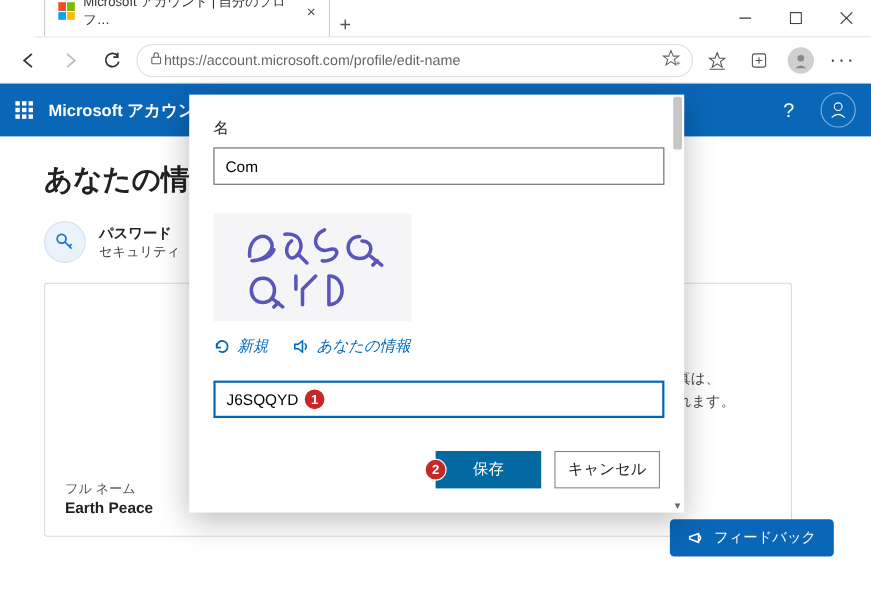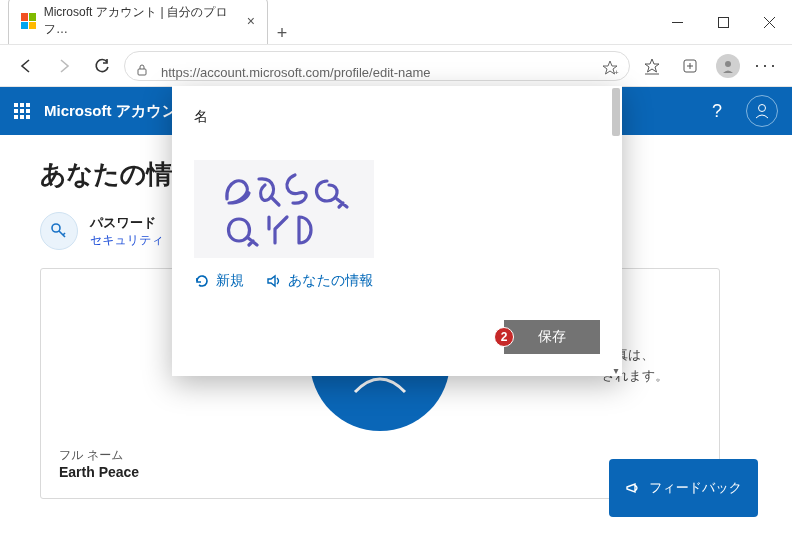--- a/index.html
+++ b/index.html
@@ -1,77 +1,77 @@
 <!DOCTYPE html>
 <html><head>
 <meta charset="utf-8">
 <style>
 * { box-sizing: border-box; margin: 0; padding: 0; font-family: "Segoe UI", "Yu Gothic UI", Meiryo, sans-serif; }
 body { width: 792px; height: 539px; overflow: hidden; background: #fff; position: relative; }
 
 
-.titlebar { height: 45px; display: flex; align-items: stretch; background: #fff; border-bottom: 1px solid #e5e5e5; }
+.titlebar { height: 34px; display: flex; align-items: stretch; background: #fff; border-bottom: 1px solid #e5e5e5; margin-left: 32px; }
 .tab-strip { display: flex; align-items: flex-end; padding-left: 8px; flex: 1; }
 .tab { display: flex; align-items: center; gap: 8px; padding: 6px 12px; background: #fff; border: 1px solid #ccc; border-bottom: none; border-radius: 6px 6px 0 0; max-width: 260px; font-size: 12px; color: #333; margin-top: 4px; }
 .tab .favicon { width: 16px; height: 16px; display: grid; grid-template-columns: 1fr 1fr; grid-template-rows: 1fr 1fr; gap: 1px; }
 .tab .favicon span:nth-child(1){background:#f25022;} .tab .favicon span:nth-child(2){background:#7fba00;}
 .tab .favicon span:nth-child(3){background:#00a4ef;} .tab .favicon span:nth-child(4){background:#ffb900;}
 .tab .close { color:#555; font-size:14px; margin-left:4px; }
 .newtab { width:28px; display:flex; align-items:center; justify-content:center; color:#555; font-size:18px; }
 .win-controls { display:flex; }
 .win-controls div { width:46px; display:flex; align-items:center; justify-content:center; color:#333; font-size:14px; }
 
 
 .toolbar { height: 42px; display:flex; align-items:center; gap:6px; padding:0 10px; border-bottom:1px solid #e5e5e5; }
 .tbtn { width:32px; height:32px; display:flex; align-items:center; justify-content:center; color:#555; border-radius:4px; }
 .tbtn.disabled { color:#bbb; }
-.urlbar { flex:1; height:30px; border:1px solid #ddd; border-radius:15px; display:flex; align-items:flex-end; padding:0 10px; gap:12px; color:#666; font-size:13px; }
+.urlbar { flex:1; height:30px; border:1px solid #ddd; border-radius:15px; display:flex; align-items:center; padding:0 10px; gap:0; color:#666; font-size:13px; }
 .urlbar .lock { color:#777; }
 .urlbar .star { margin-left:auto; color:#666; }
 .avatar-circle { width:24px; height:24px; border-radius:50%; background:#d0d0d0; display:flex; align-items:center; justify-content:center; }
 .dots { font-size:18px; letter-spacing:2px; color:#333; }
 
 
 .ms-header { height:48px; background:#0a66b7; color:#fff; display:flex; align-items:center; padding:0 14px; gap:14px; position:relative; }
 .waffle { display:grid; grid-template-columns:repeat(3,4px); grid-template-rows:repeat(3,4px); gap:2px; }
 .waffle span { background:#fff; }
 .ms-header .help { margin-left:auto; font-size:18px; }
 .ms-header .acct { width:32px; height:32px; border:1px solid #80b4df; border-radius:50%; display:flex; align-items:center; justify-content:center; margin-left:10px;}
 
 
 .page { padding:22px 40px; color:#222; position:relative; }
 .page h1 { font-size:26px; font-weight:600; margin-bottom:20px; }
 .pw-row { display:flex; align-items:center; gap:12px; margin-bottom:18px; }
 .key-badge { width:38px; height:38px; border-radius:50%; border:1px solid #cfe2f2; background:#eaf3fb; display:flex; align-items:center; justify-content:center; color:#1a73c7; }
 .pw-row .t1 { font-size:13px; font-weight:700; }
-.pw-row .t2 { font-size:12px; color:#1d4ed8; }
+.pw-row .t2 { font-size:12px; color:#404040; }
 .card { border:1px solid #d9d9d9; border-radius:3px; padding:18px; display:flex; flex-direction:column; gap:14px; width:680px; }
 .big-avatar { width:140px; height:140px; border-radius:50%; background:#0a66b7; display:flex; align-items:center; justify-content:center; margin:4px auto 2px; }
 .card .label { font-size:12px; color:#555; }
 .card .value { font-size:14px; font-weight:600; }
 .right-text { position:absolute; right:40px; top:210px; width:150px; font-size:13px; color:#444; line-height:1.6; }
 .edit-link { position:absolute; right:60px; bottom:18px; color:#0067b8; font-size:13px; }
-.feedback-pill { position:absolute; right:34px; bottom:4px; background:#0a66b7; color:#fff; padding:20px 16px; border-radius:4px; font-size:13px; display:flex; align-items:center; gap:8px; }
+.feedback-pill { position:absolute; right:34px; bottom:4px; background:#0a66b7; color:#fff; padding:8px 16px; border-radius:4px; font-size:13px; display:flex; align-items:center; gap:8px; }
 
 
 .scrim { position:absolute; inset:0; background:rgba(0,0,0,0); }
 .dialog { position:absolute; left:172px; top:86px; width:450px; background:#fff; box-shadow:0 8px 28px rgba(0,0,0,0.28); padding:22px 22px 22px 22px; }
 .dialog-scroll { position:absolute; right:0; top:0; bottom:0; width:12px; }
 .dialog-scroll .thumb { position:absolute; left:2px; right:2px; top:2px; height:48px; background:#c7c7c7; border-radius:2px; }
 .dialog-scroll .arrow { position:absolute; left:0; right:0; text-align:center; color:#666; font-size:10px; }
 .dialog-scroll .arrow.up { top:0; } .dialog-scroll .arrow.down { bottom:0; }
 .dlg-label { font-size:14px; color:#222; margin-bottom:8px; }
 .dlg-input { width:410px; height:34px; border:1px solid #666; padding:0 10px; font-size:14px; }
 .dlg-input.focus { border:2px solid #0067b8; }
 .captcha-img { width:180px; height:98px; background:#f5f5f7; display:flex; align-items:center; justify-content:center; margin-top:6px; }
-.captcha-links { display:flex; gap:22px; margin-top:14px; margin-bottom:22px; }
+.captcha-links { display:flex; gap:22px; margin-top:14px; margin-bottom:22px;font-style:italic; }
 .clink { color:#0067b8; font-size:14px; display:flex; align-items:center; gap:6px; }
 .btn-row { display:flex; gap:12px; justify-content:flex-end; margin-top:30px; }
 .btn { min-width:96px; height:34px; font-size:14px; display:flex; align-items:center; justify-content:center; }
-.btn.primary { background:#737373; color:#fff; border:none; }
+.btn.primary { background:#0369a1; color:#fff; border:none; }
 .btn.secondary { background:#fff; border:1px solid #888; color:#222; }
 
 
 .anno { position:absolute; width:20px; height:20px; border-radius:50%; background:#c62828; color:#fff; font-size:12px; font-weight:700; display:flex; align-items:center; justify-content:center; z-index:50; border:1px solid #fff; }
 </style>
 </head>
 <body>
 
 <div class="titlebar">
   <div class="tab-strip">
@@ -223,20 +223,21 @@
     <svg width="16" height="16">
         <path d="M2 7 L10 4 L10 12 L2 9 Z M10 5 Q14 8 10 11" fill="none" stroke="#fff" stroke-width="1.4"></path>
       </svg>
     <span>フィードバック</span>
   </div>
 </div>
 
 <div class="scrim"></div>
 <div class="dialog">
   <div class="dlg-label">名</div>
+  <input class="dlg-input" value="Com" style="">
   <div style="height:20px"></div>
   <div class="captcha-img">
     <svg width="170" height="92" viewBox="0 0 170 92">
       <g fill="none" stroke="#5a55b8" stroke-width="3.2" stroke-linecap="round" stroke-linejoin="round">
         <path d="M28 36 C26 18 44 12 48 24 C50 30 42 40 30 40 C40 40 48 36 50 30"></path>
         <path d="M60 16 C76 14 78 30 70 36 C62 42 58 28 66 22 M72 34 L80 42"></path>
         <path d="M96 12 C82 18 88 34 100 30 C112 26 108 42 94 40"></path>
         <path d="M128 18 C114 18 114 38 128 38 C140 38 142 22 130 22 M138 36 L148 44 M144 40 L140 44"></path>
         <path d="M40 78 C26 78 26 56 40 56 C54 56 54 78 40 78 M48 74 L58 82 M54 78 L50 82"></path>
         <path d="M70 54 L70 66 M88 54 L76 66 L76 80"></path>
@@ -253,26 +254,33 @@
       <span>新規</span>
     </a>
     <a class="clink">
       <svg width="16" height="16">
           <path d="M2 6 L5 6 L9 3 L9 13 L5 10 L2 10 Z" fill="none" stroke="#0067b8" stroke-width="1.4"></path>
           <path d="M11 5 Q14 8 11 11" fill="none" stroke="#0067b8" stroke-width="1.4"></path>
         </svg>
       <span>あなたの情報</span>
     </a>
   </div>
+  <div style="position:relative;">
+    <input class="dlg-input focus" value="J6SQQYD" style="">
+    <div class="anno" style="left:82px; top:7px;">1</div>
+  </div>
   <div class="btn-row">
     <div style="position:relative;">
       <button class="btn primary">
           <span>保存</span>
         </button>
       <div class="anno" style="left:-10px; top:7px;">2</div>
     </div>
+    <button class="btn secondary">
+        <span>キャンセル</span>
+      </button>
   </div>
   <div class="dialog-scroll">
     <div class="arrow up">▴</div>
     <div class="thumb"></div>
     <div class="arrow down">▾</div>
   </div>
 </div>
 
 </body></html>

